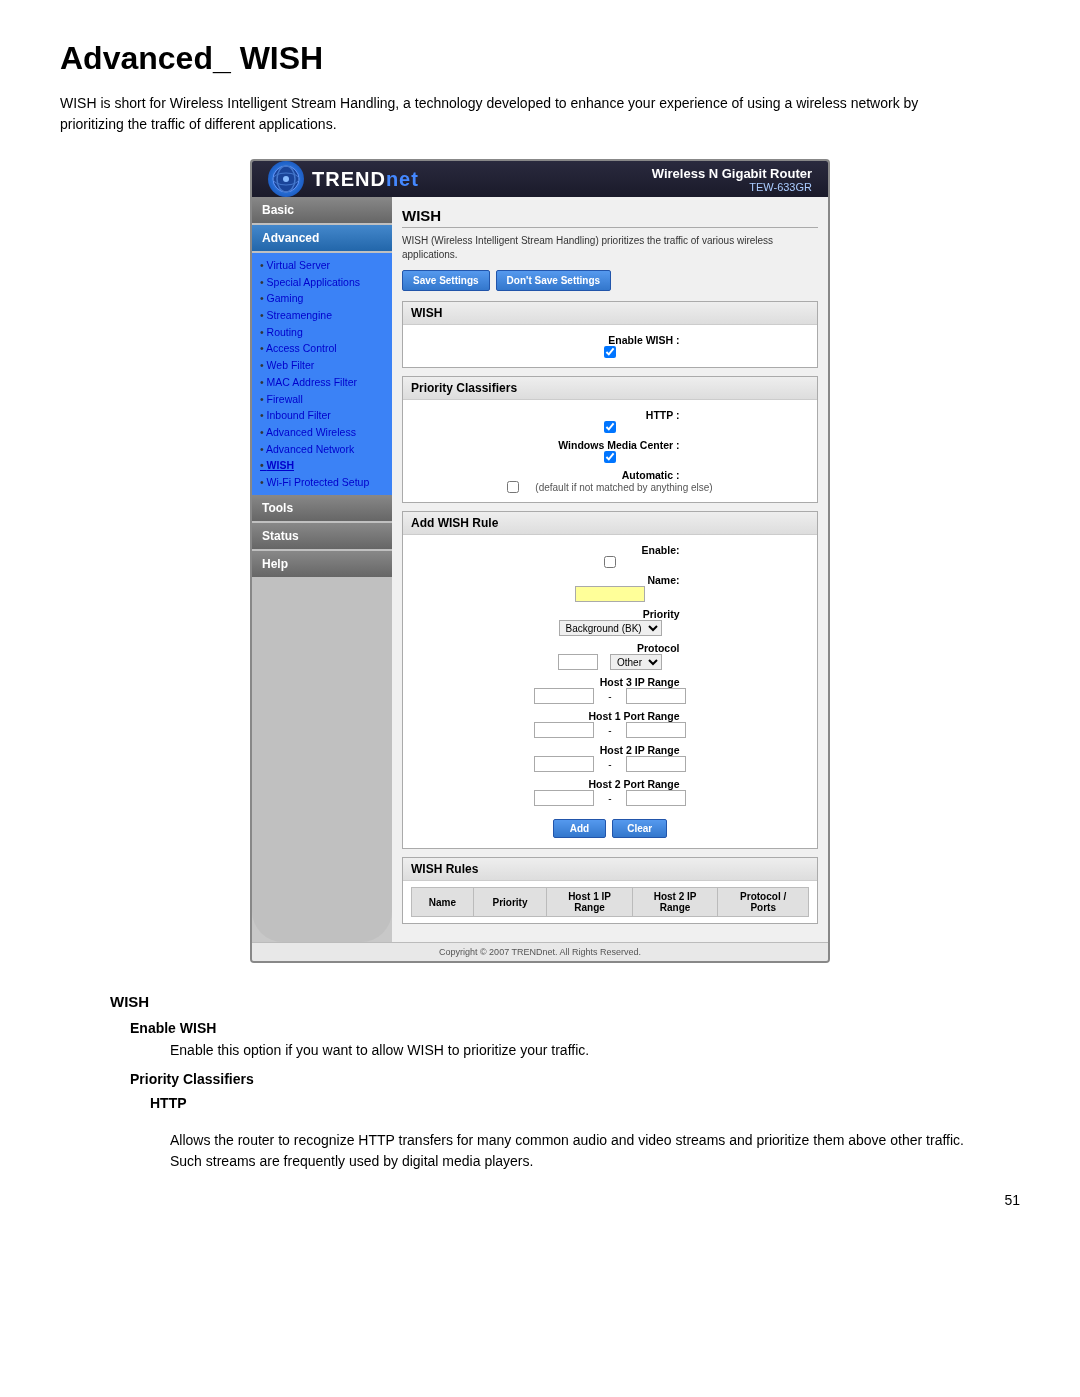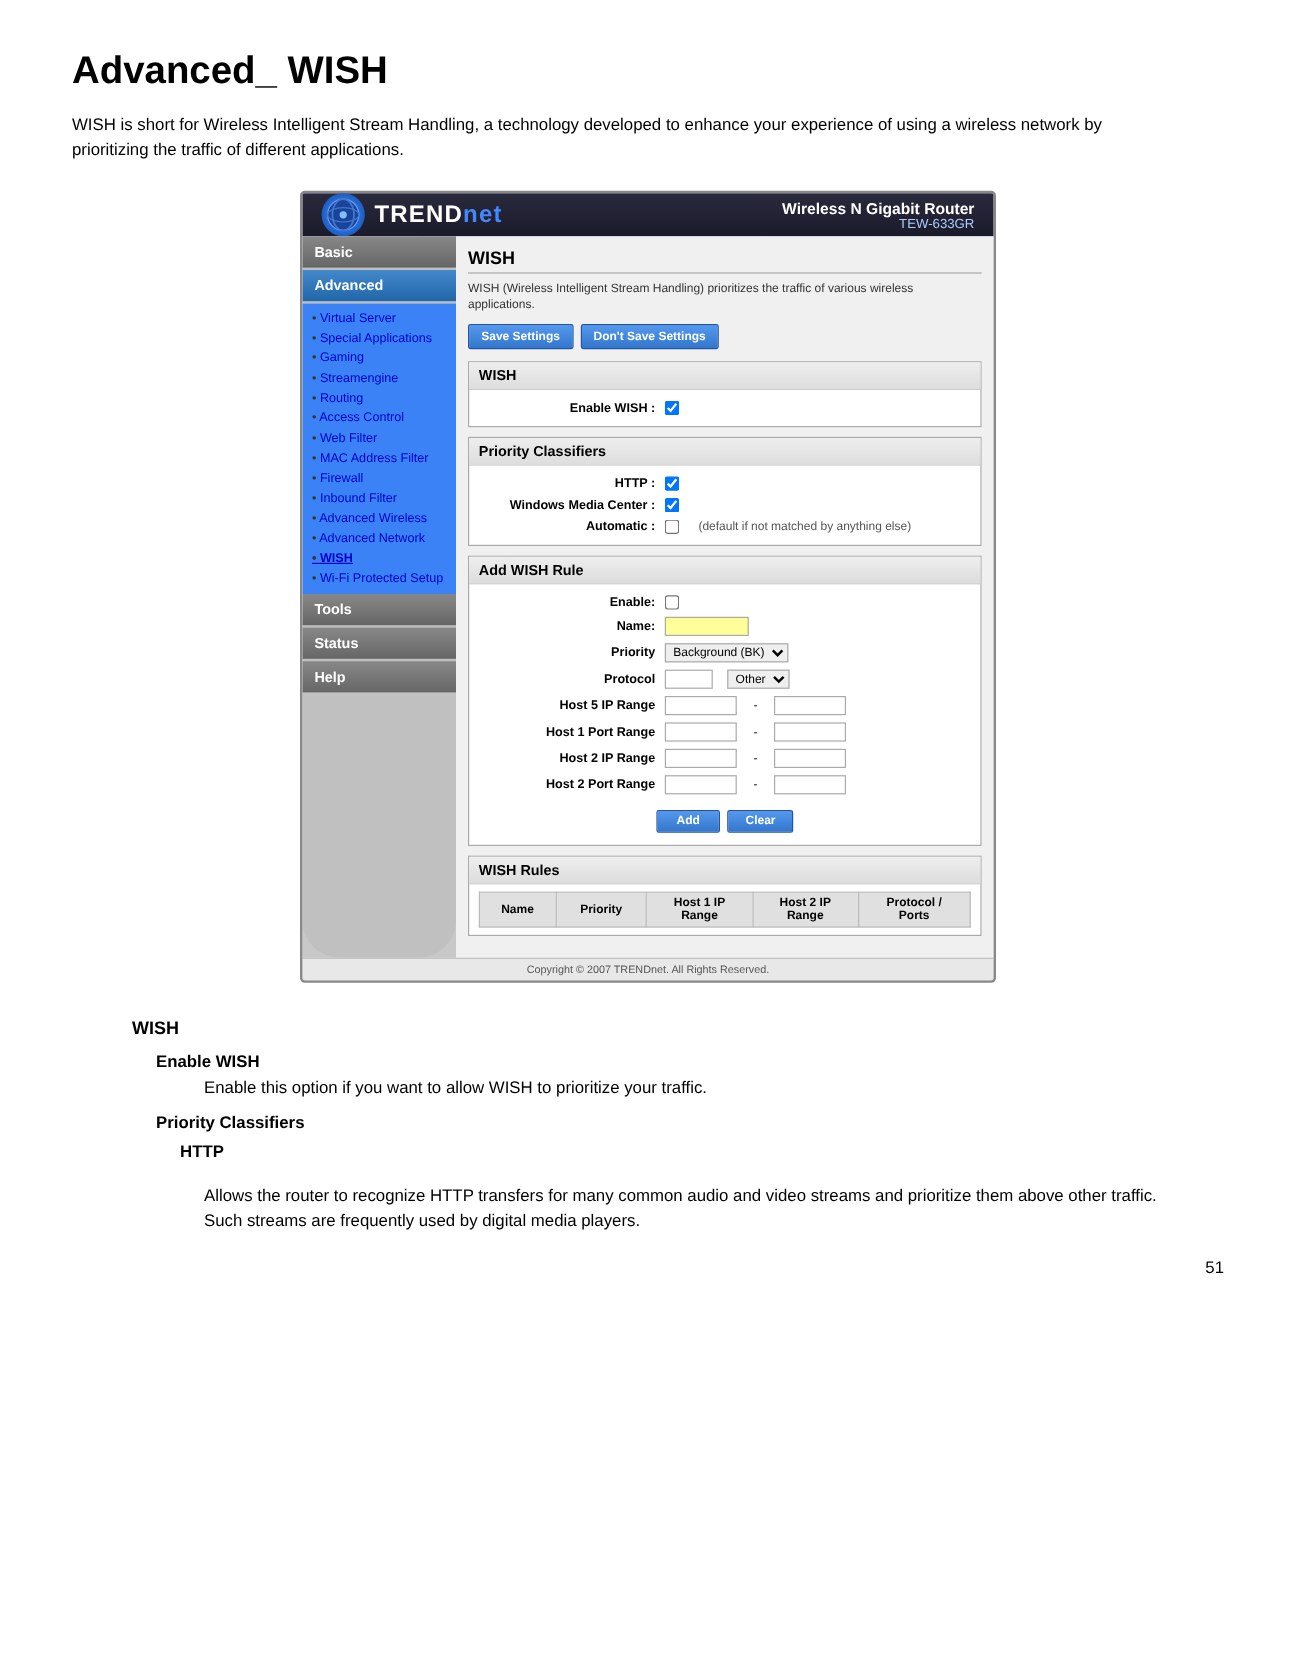--- a/index.html
+++ b/index.html
@@ -84,21 +84,21 @@
     }
 
     
     .router-body {
       display: flex;
       background: #c8c8c8;
     }
 
     
     .sidebar {
-      width: 128px;
+      width: 140px;
       background: #c0c0c0;
       flex-shrink: 0;
       border-radius: 31px;
     }
     .sidebar-btn {
       display: block;
       width: 100%;
       padding: 6px 10px;
       font-size: 12px;
       font-weight: bold;
@@ -201,20 +201,21 @@
       color: #000;
     }
     .section-box-content {
       padding: 6px 8px;
     }
     .form-row {
       display: flex;
       align-items: center;
       padding: 3px 0;
       font-size: 10.5px;
+      flex-direction: column;
     }
     .form-label {
       text-align: right;
       width: 155px;
       padding-right: 8px;
       font-size: 10.5px;
       color: #000;
       font-weight: normal;
     }
     .form-label.bold {
@@ -485,21 +486,21 @@
               <input type="text" class="small-input" style="width: 40px;">
               <select class="small-select">
                 <option>Other</option>
                 <option>TCP</option>
                 <option>UDP</option>
                 <option>ICMP</option>
               </select>
             </div>
           </div>
           <div class="form-row">
-            <div class="form-label bold">Host 5 IP Range</div>
+            <div class="form-label bold">Host 3 IP Range</div>
             <div class="form-value">
               <input type="text" class="small-input" style="">
               <span class="dash">-</span>
               <input type="text" class="small-input" style="">
             </div>
           </div>
           <div class="form-row">
             <div class="form-label bold">Host 1 Port Range</div>
             <div class="form-value">
               <input type="text" class="small-input" style="">

